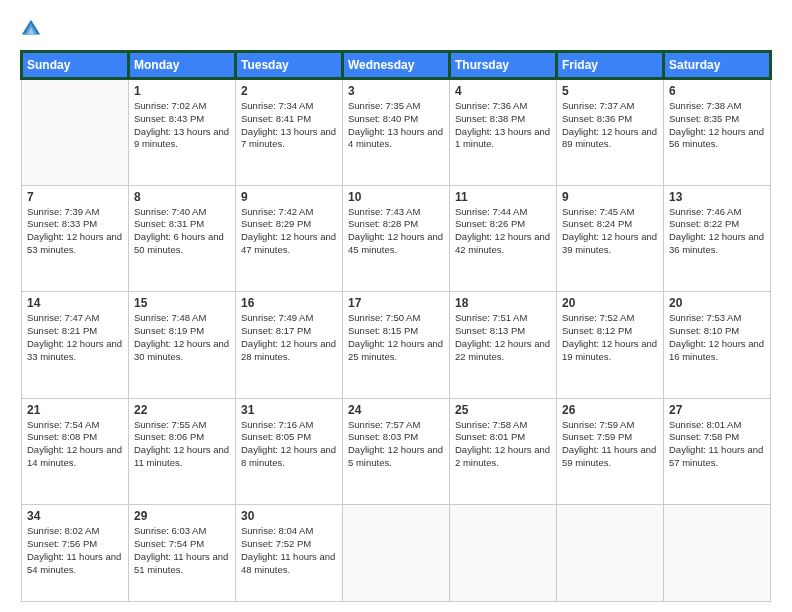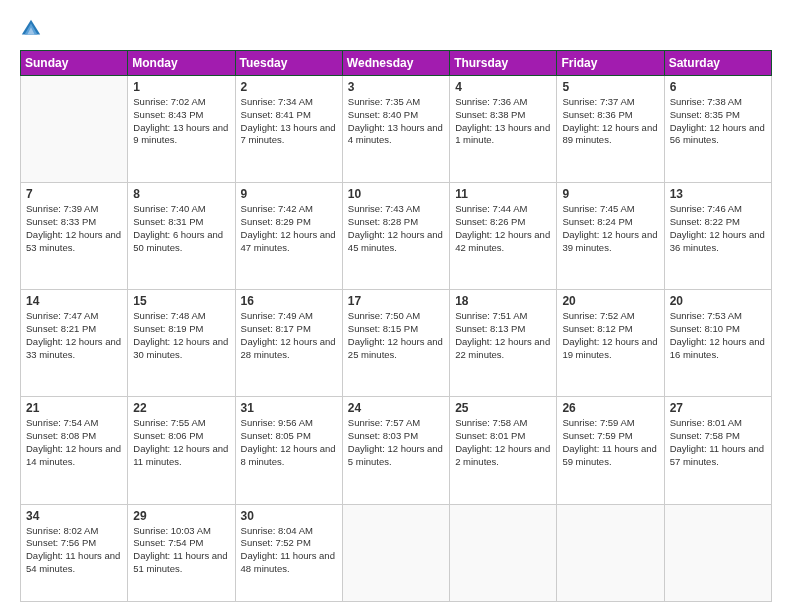--- a/index.html
+++ b/index.html
@@ -61,26 +61,26 @@
       color: #555;
     }
     .calendar {
       flex: 1;
       border: 1px solid #ccc;
       border-collapse: collapse;
       width: 100%;
       table-layout: fixed;
     }
     .calendar th {
-      background: #a21caf;
+      background: #3b82f6;
       color: #fff;
       font-size: 12px;
       font-weight: bold;
       padding: 5px 4px;
-      border: 1px solid #14532d;
+      border: 3px solid #14532d;
       text-align: left;
     }
     .calendar td {
       border: 1px solid #ccc;
       vertical-align: top;
       padding: 4px 5px;
       font-size: 9.5px;
       color: #333;
       height: 88px;
     }
@@ -271,21 +271,21 @@
           <span class="cell-line">Daylight: 12 hours and 14 minutes.</span>
         </td>
           <td>
           <span class="day-number">22</span>
           <span class="cell-line">Sunrise: 7:55 AM</span>
           <span class="cell-line">Sunset: 8:06 PM</span>
           <span class="cell-line">Daylight: 12 hours and 11 minutes.</span>
         </td>
           <td>
           <span class="day-number">31</span>
-          <span class="cell-line">Sunrise: 9:56 AM</span>
+          <span class="cell-line">Sunrise: 7:16 AM</span>
           <span class="cell-line">Sunset: 8:05 PM</span>
           <span class="cell-line">Daylight: 12 hours and 8 minutes.</span>
         </td>
           <td>
           <span class="day-number">24</span>
           <span class="cell-line">Sunrise: 7:57 AM</span>
           <span class="cell-line">Sunset: 8:03 PM</span>
           <span class="cell-line">Daylight: 12 hours and 5 minutes.</span>
         </td>
           <td>
@@ -309,21 +309,21 @@
         </tr>
         <tr>
           <td>
           <span class="day-number">34</span>
           <span class="cell-line">Sunrise: 8:02 AM</span>
           <span class="cell-line">Sunset: 7:56 PM</span>
           <span class="cell-line">Daylight: 11 hours and 54 minutes.</span>
         </td>
           <td>
           <span class="day-number">29</span>
-          <span class="cell-line">Sunrise: 10:03 AM</span>
+          <span class="cell-line">Sunrise: 6:03 AM</span>
           <span class="cell-line">Sunset: 7:54 PM</span>
           <span class="cell-line">Daylight: 11 hours and 51 minutes.</span>
         </td>
           <td>
           <span class="day-number">30</span>
           <span class="cell-line">Sunrise: 8:04 AM</span>
           <span class="cell-line">Sunset: 7:52 PM</span>
           <span class="cell-line">Daylight: 11 hours and 48 minutes.</span>
         </td>
           <td class="empty-cell"></td>

